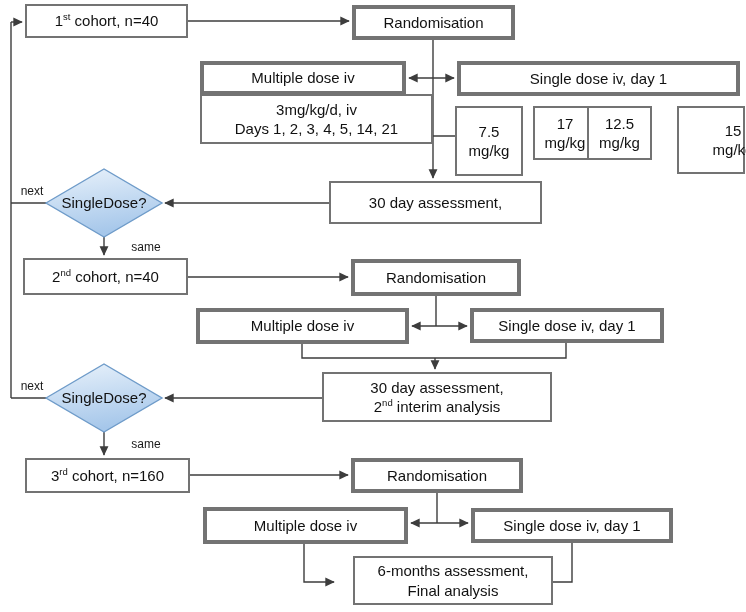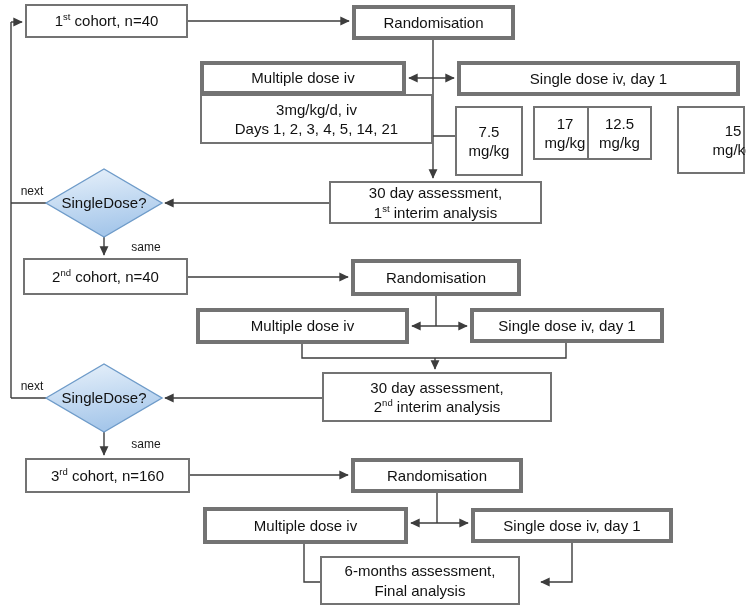--- a/index.html
+++ b/index.html
@@ -108,21 +108,20 @@
     <div>12.5</div>
     <div>mg/kg</div>
   </div>
   <div class="box thick" style="left:677px;top:106px;width:68px;height:68px;padding-left:44px;">
     <div>15</div>
     <div>mg/kg</div>
   </div>
 
   <div class="box thick" style="left:329px;top:181px;width:213px;height:43px;">
     <div>30 day assessment,</div>
-    <div><span>1</span><sup>st</sup><span> interim analysis</span></div>
   </div>
 
   <div class="diamond-text" style="left:46px;top:169px;width:116px;height:68px;">
     <div>Single</div>
     <div>Dose?</div>
   </div>
   <div class="edge-label" style="left:14px;top:185px;width:36px;">next</div>
   <div class="edge-label" style="left:122px;top:241px;width:48px;">same</div>
 
   <div class="box thick" style="left:23px;top:258px;width:165px;height:37px;">
@@ -162,18 +161,18 @@
   </div>
 
   <div class="box" style="left:203px;top:507px;width:205px;height:37px;">
     <div>Multiple dose iv</div>
   </div>
 
   <div class="box" style="left:471px;top:508px;width:202px;height:35px;">
     <div>Single dose iv, day 1</div>
   </div>
 
-  <div class="box thick" style="left:320px;top:556px;width:200px;height:49px;">
+  <div class="box thick" style="left:353px;top:556px;width:200px;height:49px;">
     <div>6-months assessment,</div>
     <div>Final analysis</div>
   </div>
 
 </div>
 
 </body></html>

